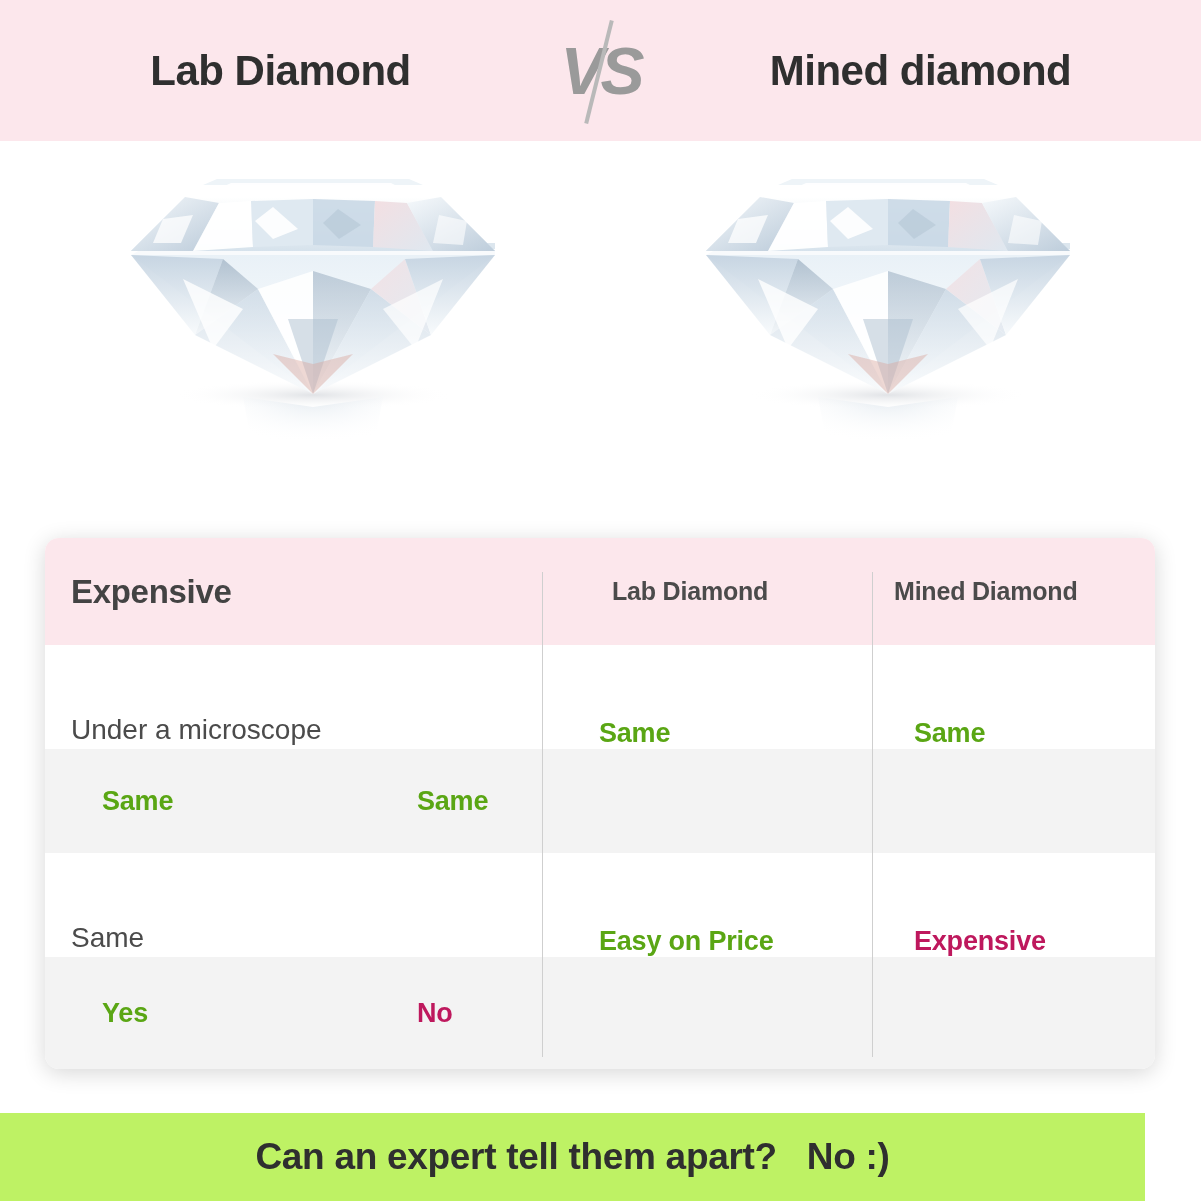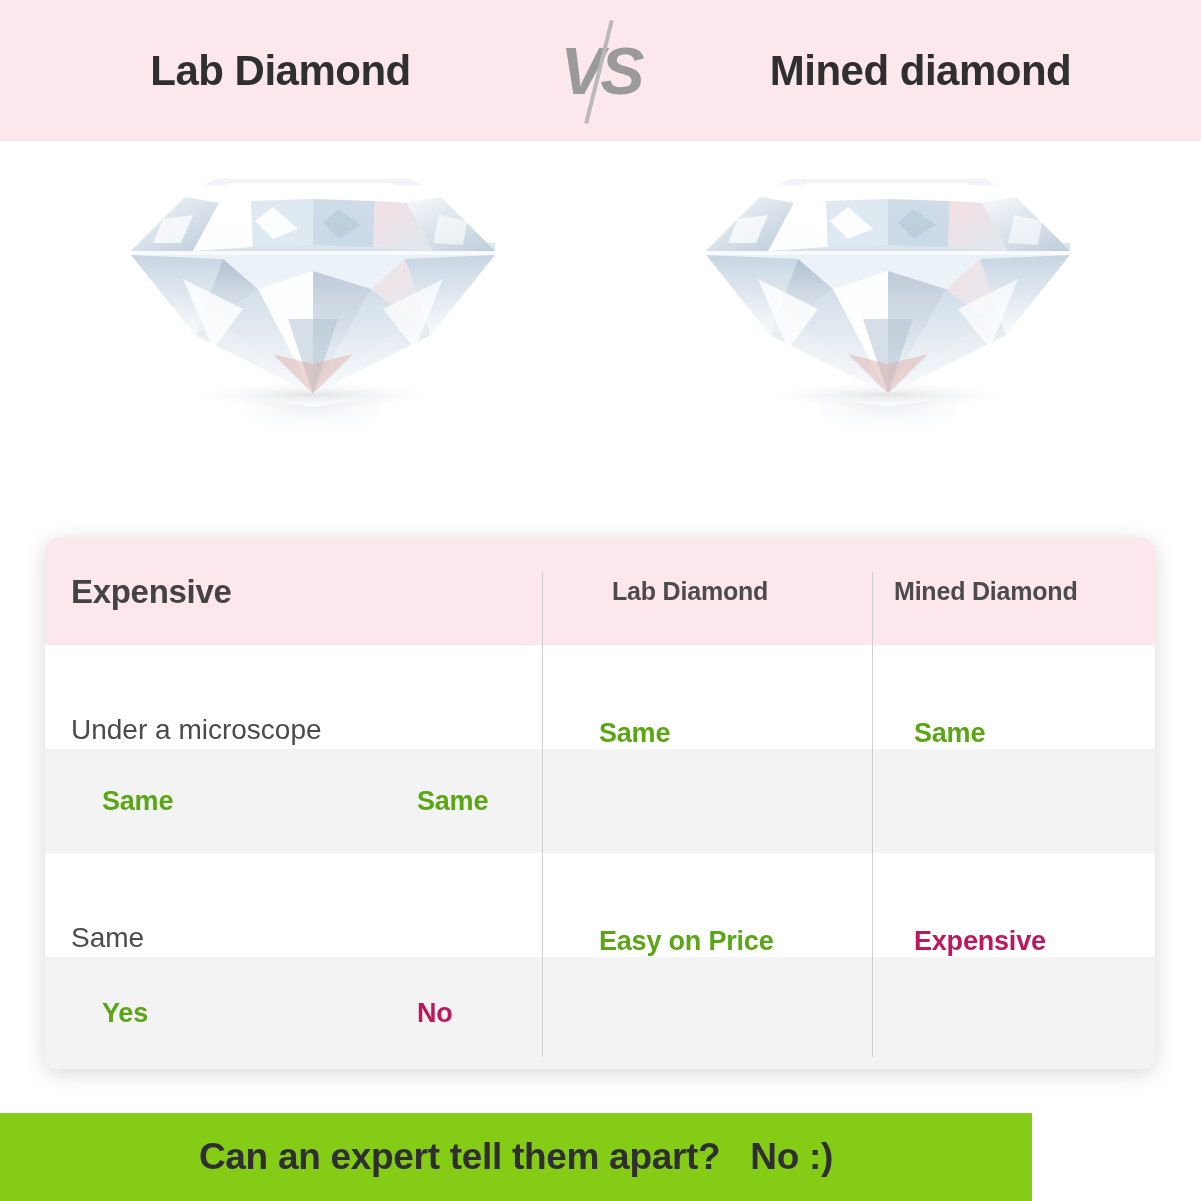--- a/index.html
+++ b/index.html
@@ -166,23 +166,23 @@
     pointer-events: none;
   }
   .vline.v1 { left: 497px; }
   .vline.v2 { left: 827px; }
 
   
   .bottom-banner {
     position: absolute;
     left: 0;
     top: 1113px;
-    width: 1032px;
+    width: 1145px;
     height: 88px;
-    background: #84cc16;
+    background: #bef264;
     display: flex;
     align-items: center;
     justify-content: center;
   }
   .bottom-text {
     font-size: 37px;
     font-weight: bold;
     color: #2f2f2f;
     letter-spacing: -0.3px;
     white-space: pre;

